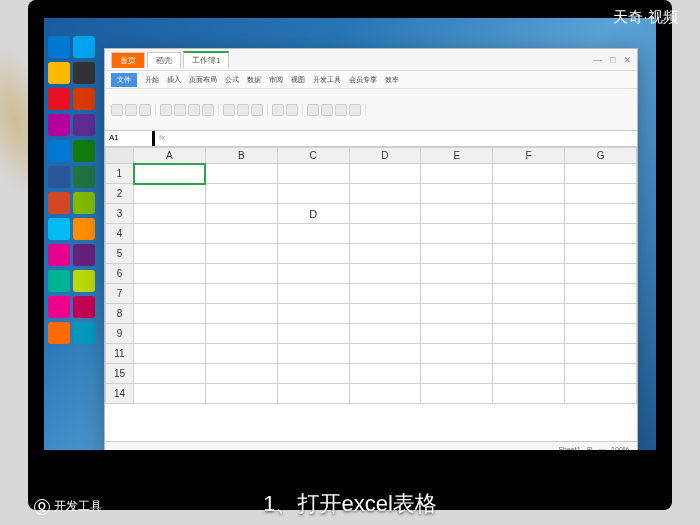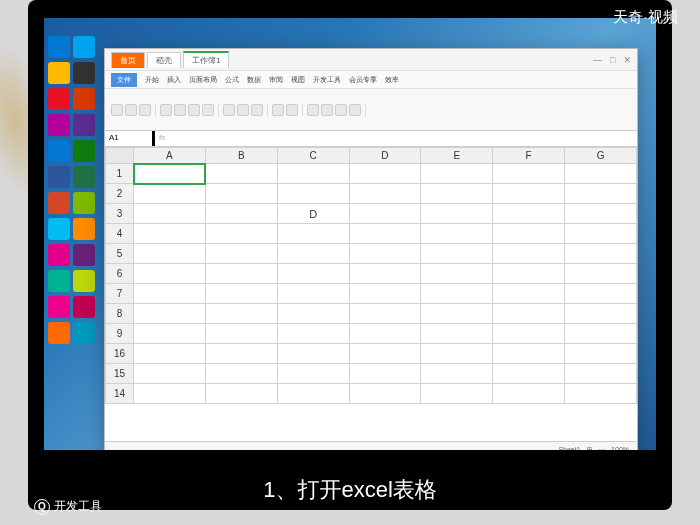--- a/index.html
+++ b/index.html
@@ -157,21 +157,21 @@
   border: 1.5px solid #fff;
   border-radius: 50%;
   display: flex;
   align-items: center;
   justify-content: center;
   font-size: 10px;
   font-weight: bold;
 }
 .caption {
   position: absolute;
-  left: 0; right: 0; bottom: 20px;
+  left: 0; right: 0; bottom: 6px;
   text-align: center;
   color: #fff;
   font-size: 22px;
   text-shadow: 0 1px 3px rgba(0,0,0,0.8);
 }
 .wheat {
   position: absolute;
   width: 70px; height: 160px;
   background: radial-gradient(ellipse at center, rgba(200,170,100,0.6), transparent 70%);
   transform: rotate(-15deg);
@@ -400,21 +400,21 @@
                 <th>9</th>
                 <td></td>
                 <td></td>
                 <td></td>
                 <td></td>
                 <td></td>
                 <td></td>
                 <td></td>
               </tr>
               <tr>
-                <th>16</th>
+                <th>11</th>
                 <td></td>
                 <td></td>
                 <td></td>
                 <td></td>
                 <td></td>
                 <td></td>
                 <td></td>
               </tr>
               <tr>
                 <th>15</th>

